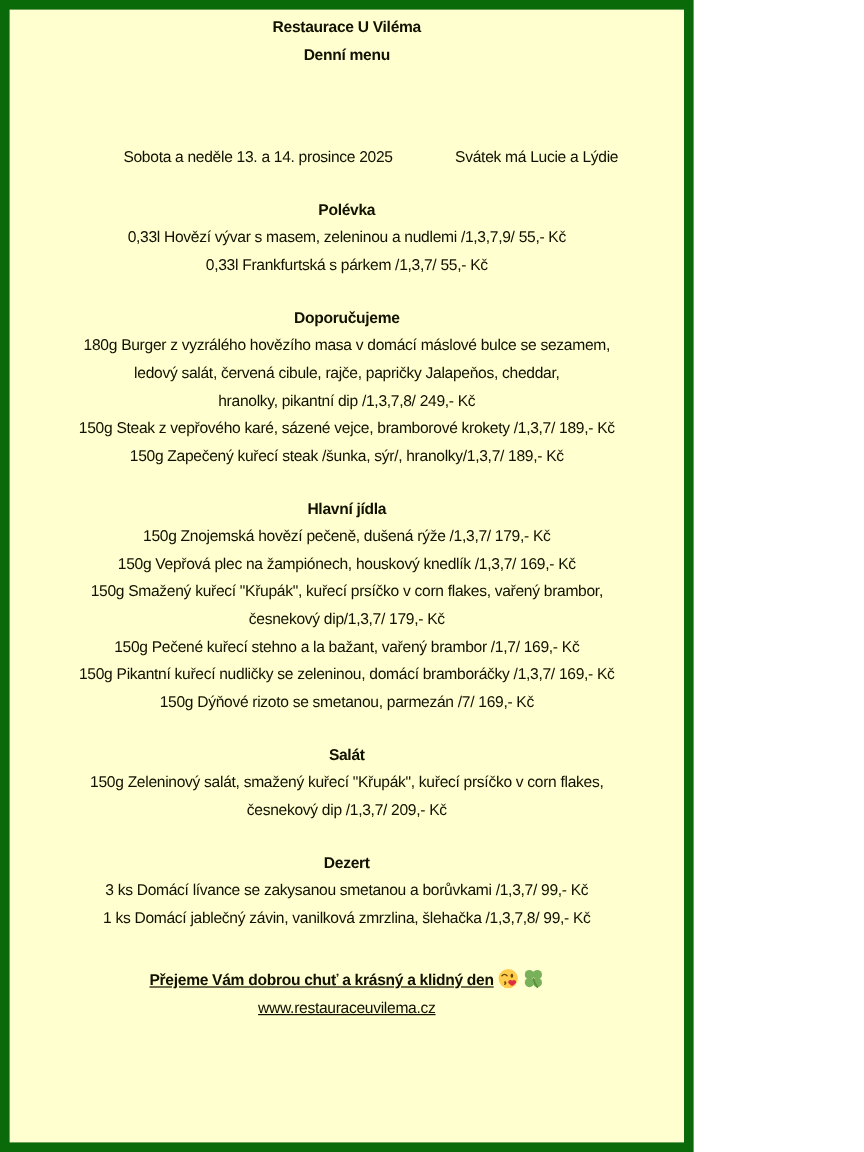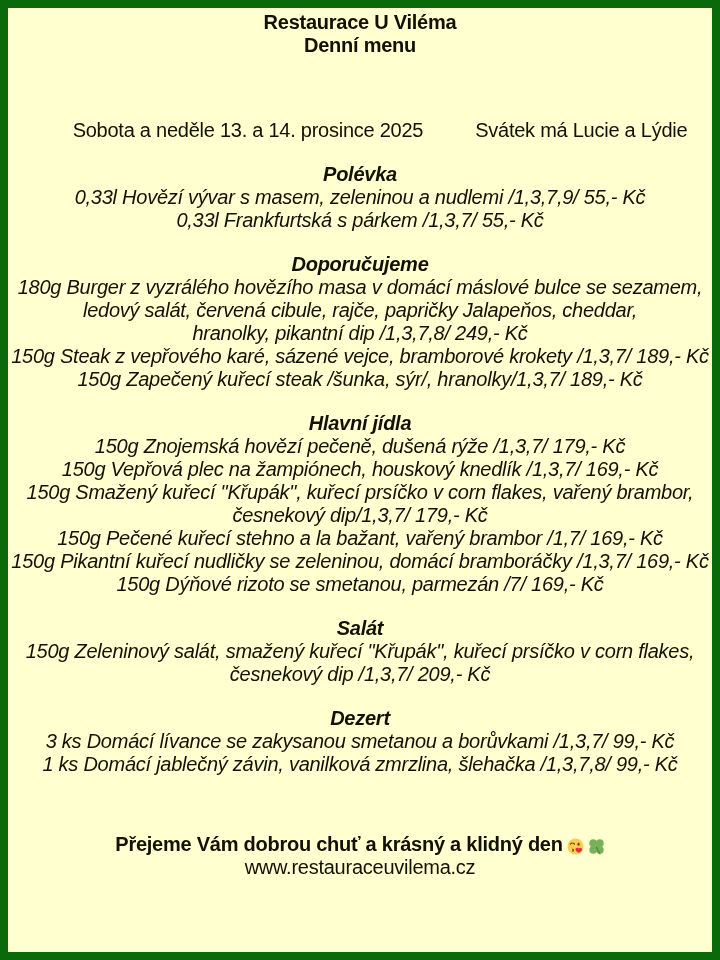--- a/index.html
+++ b/index.html
@@ -4,42 +4,42 @@
 <style>
   :root {
     --border-color: #0a6a0a;
     --bg-color: #ffffcf;
     --text-color: #111100;
   }
   * { margin: 0; padding: 0; }
   html, body { width: 720px; height: 960px; }
   body { background: #fff; }
   .page {
-    width: 720px;
+    width: 578px;
     height: 960px;
     box-sizing: border-box;
     border: 8px solid var(--border-color);
     background: var(--bg-color);
     font-family: "Liberation Sans", sans-serif;
-    font-size: 20px;
+    font-size: 13px;
     color: var(--text-color);
     padding-top: 3px;
     overflow: hidden;
   }
   .line {
     line-height: 23px;
     text-align: center;
     letter-spacing: -0.25px;
     white-space: nowrap;
   }
   .bold { font-weight: bold; }
   .date-line { margin-top: 62px; margin-left: 40px; }
   .date-gap { display: inline-block; width: 52px; }
-  .section { margin-top: 21px; font-style: italic; }
-  .footer { margin-top: 57px; }
+  .section { margin-top: 21px; }
+  .footer { margin-top: 29px; text-decoration: underline; }
   .emoji-icon {
     display: inline-block;
     width: 17px; height: 17px;
     vertical-align: text-bottom;
     margin-left: 4px;
   }
   .emoji-icon svg { width: 100%; height: 100%; display: block; }
 </style>
 </head>
 <body>

